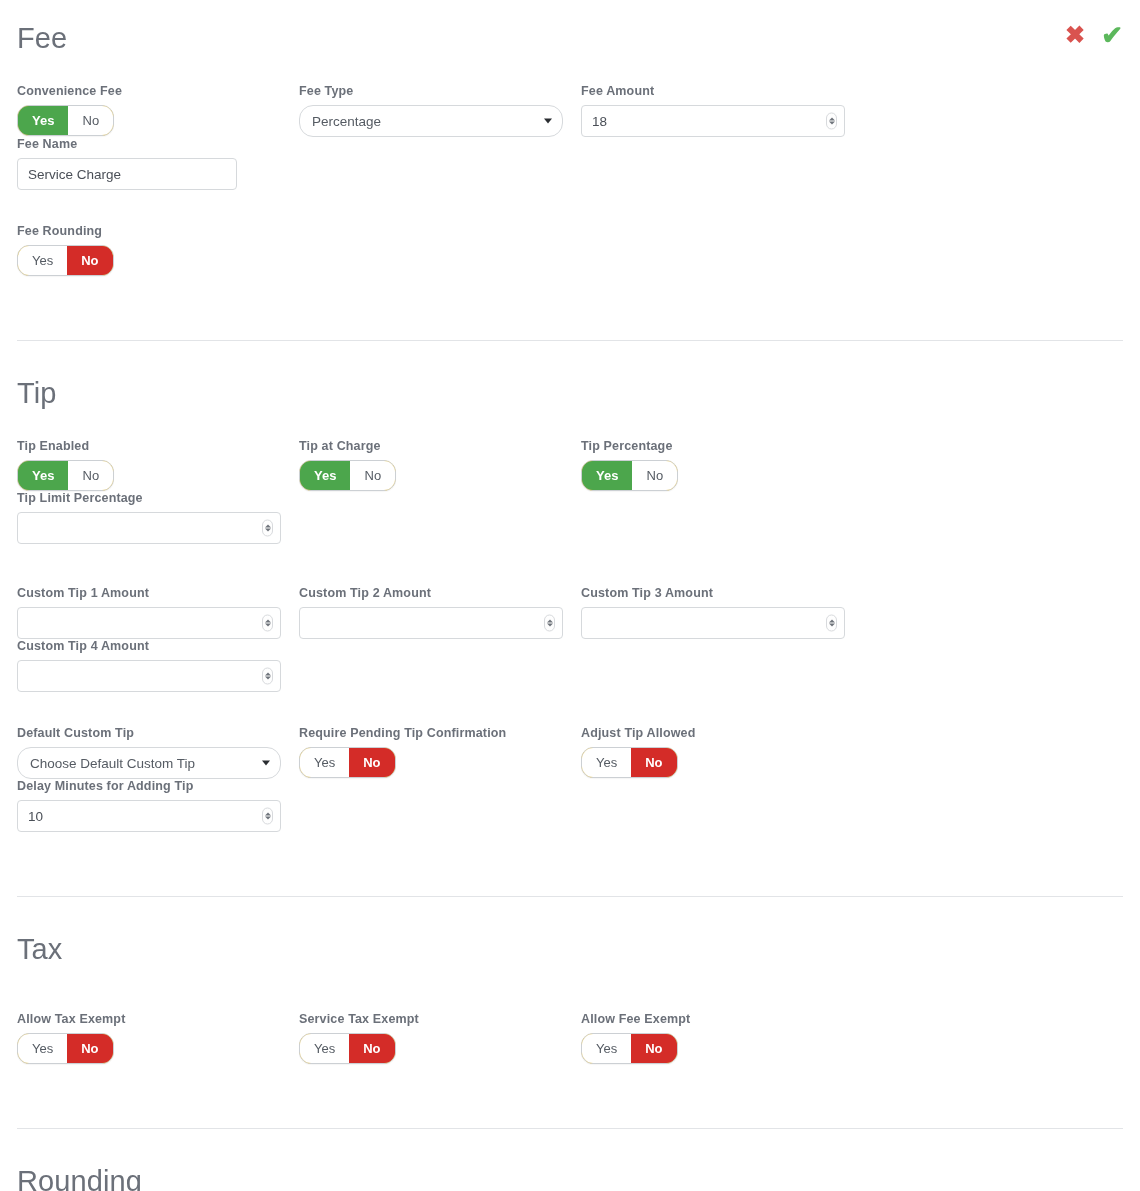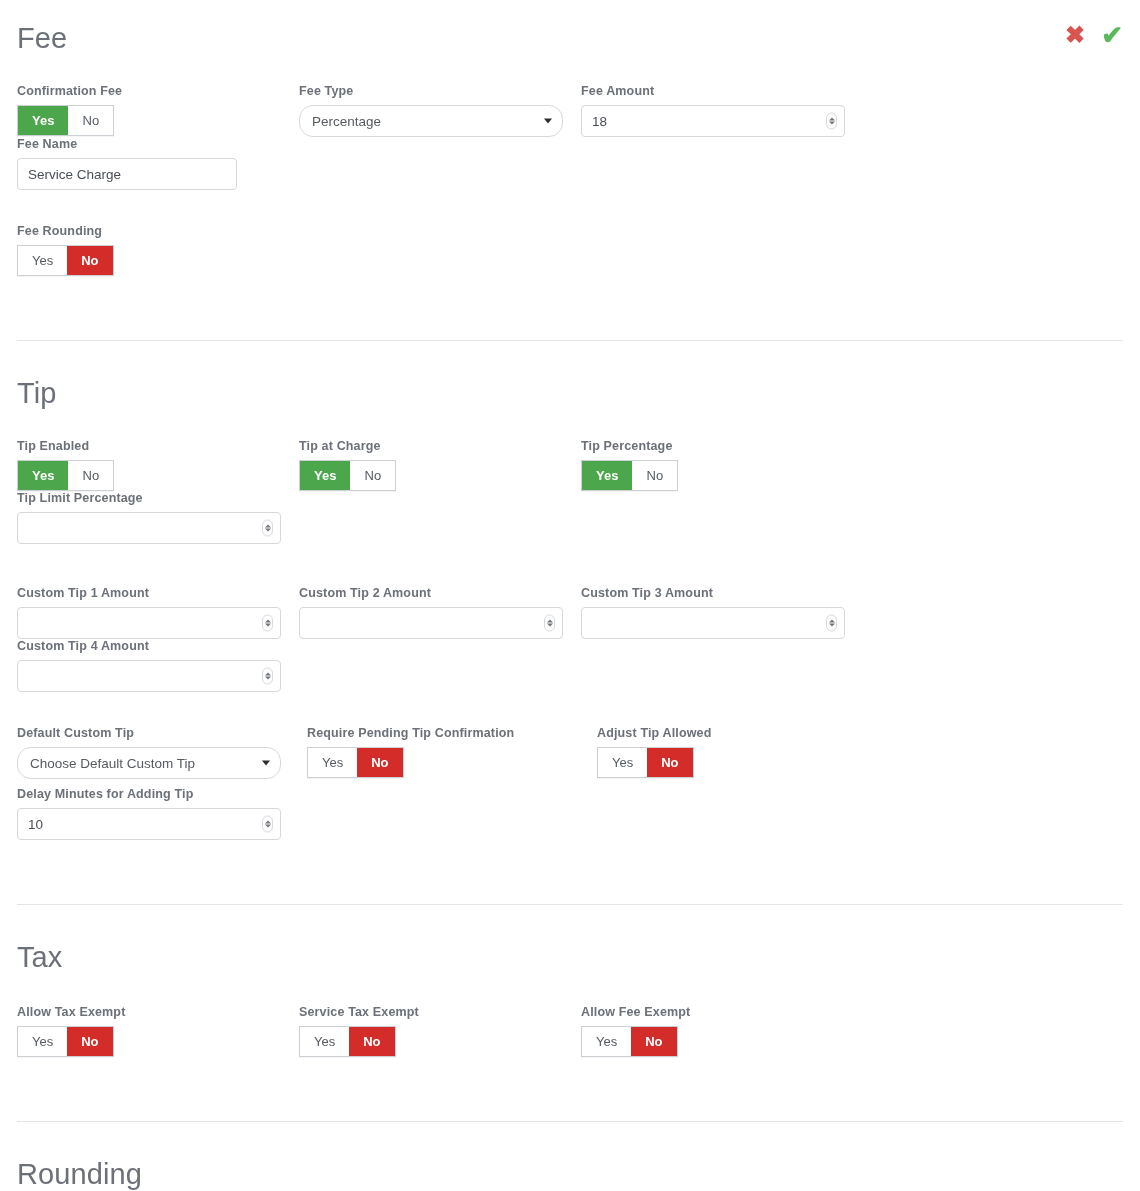--- a/index.html
+++ b/index.html
@@ -78,23 +78,23 @@
     display: flex;
     align-items: center;
     gap: 5px;
     white-space: nowrap;
   }
 
   
   .toggle {
     display: inline-flex;
     border: 1px solid #ccd0d4;
-    border-radius: 0;
+    border-radius: 12px;
     overflow: hidden;
-    background: #1d4ed8;
+    background: #eab308;
     box-shadow: 0 1px 1px rgba(0,0,0,0.04);
   }
   .toggle-btn {
     border: none;
     background: #fff;
     color: #555b63;
     font-size: 13px;
     font-weight: 400;
     padding: 0 14px;
     height: 29px;
@@ -202,21 +202,21 @@
     <button class="icon-btn icon-cancel">✖</button>
     <button class="icon-btn icon-confirm">✔</button>
   </div>
 
   <div class="section" style="padding-top:22px;">
     <h2 class="section-title">Fee</h2>
 
     <div class="row" style="margin-top:29px;">
 
       <div class="col">
-        <div class="field-label">Confirmation Fee</div>
+        <div class="field-label">Convenience Fee</div>
         <div class="toggle">
           <button class="toggle-btn active-yes">Yes</button>
           <button class="toggle-btn">No</button>
         </div>
       </div>
 
       <div class="col">
         <div class="field-label">Fee Type</div>
         <div class="select-wrap">
           <div class="select-box">Percentage</div>
@@ -328,21 +328,21 @@
         <div class="num-wrap">
           <input class="num-input" type="text" value="" style="">
           <span class="spinner">
               <i class="up"></i>
               <i class="dn"></i>
             </span>
         </div>
       </div>
     </div>
 
-    <div class="row" style="margin-top:34px;gap:8px;">
+    <div class="row" style="margin-top:34px;">
       <div class="col">
         <div class="field-label">Default Custom Tip</div>
         <div class="select-wrap">
           <div class="select-box">Choose Default Custom Tip</div>
           <span class="caret"></span>
         </div>
       </div>
       <div class="col">
         <div class="field-label">Require Pending Tip Confirmation</div>
         <div class="toggle">
@@ -368,21 +368,21 @@
         </div>
       </div>
     </div>
   </div>
 
   <div class="divider" style="margin-top:64px;"></div>
 
   <div class="section" style="padding-top:36px;">
     <h2 class="section-title">Tax</h2>
 
-    <div class="row" style="margin-top:31px;">
+    <div class="row" style="margin-top:46px;">
       <div class="col">
         <div class="field-label">Allow Tax Exempt</div>
         <div class="toggle">
           <button class="toggle-btn">Yes</button>
           <button class="toggle-btn active-no">No</button>
         </div>
       </div>
       <div class="col">
         <div class="field-label">Service Tax Exempt</div>
         <div class="toggle">

